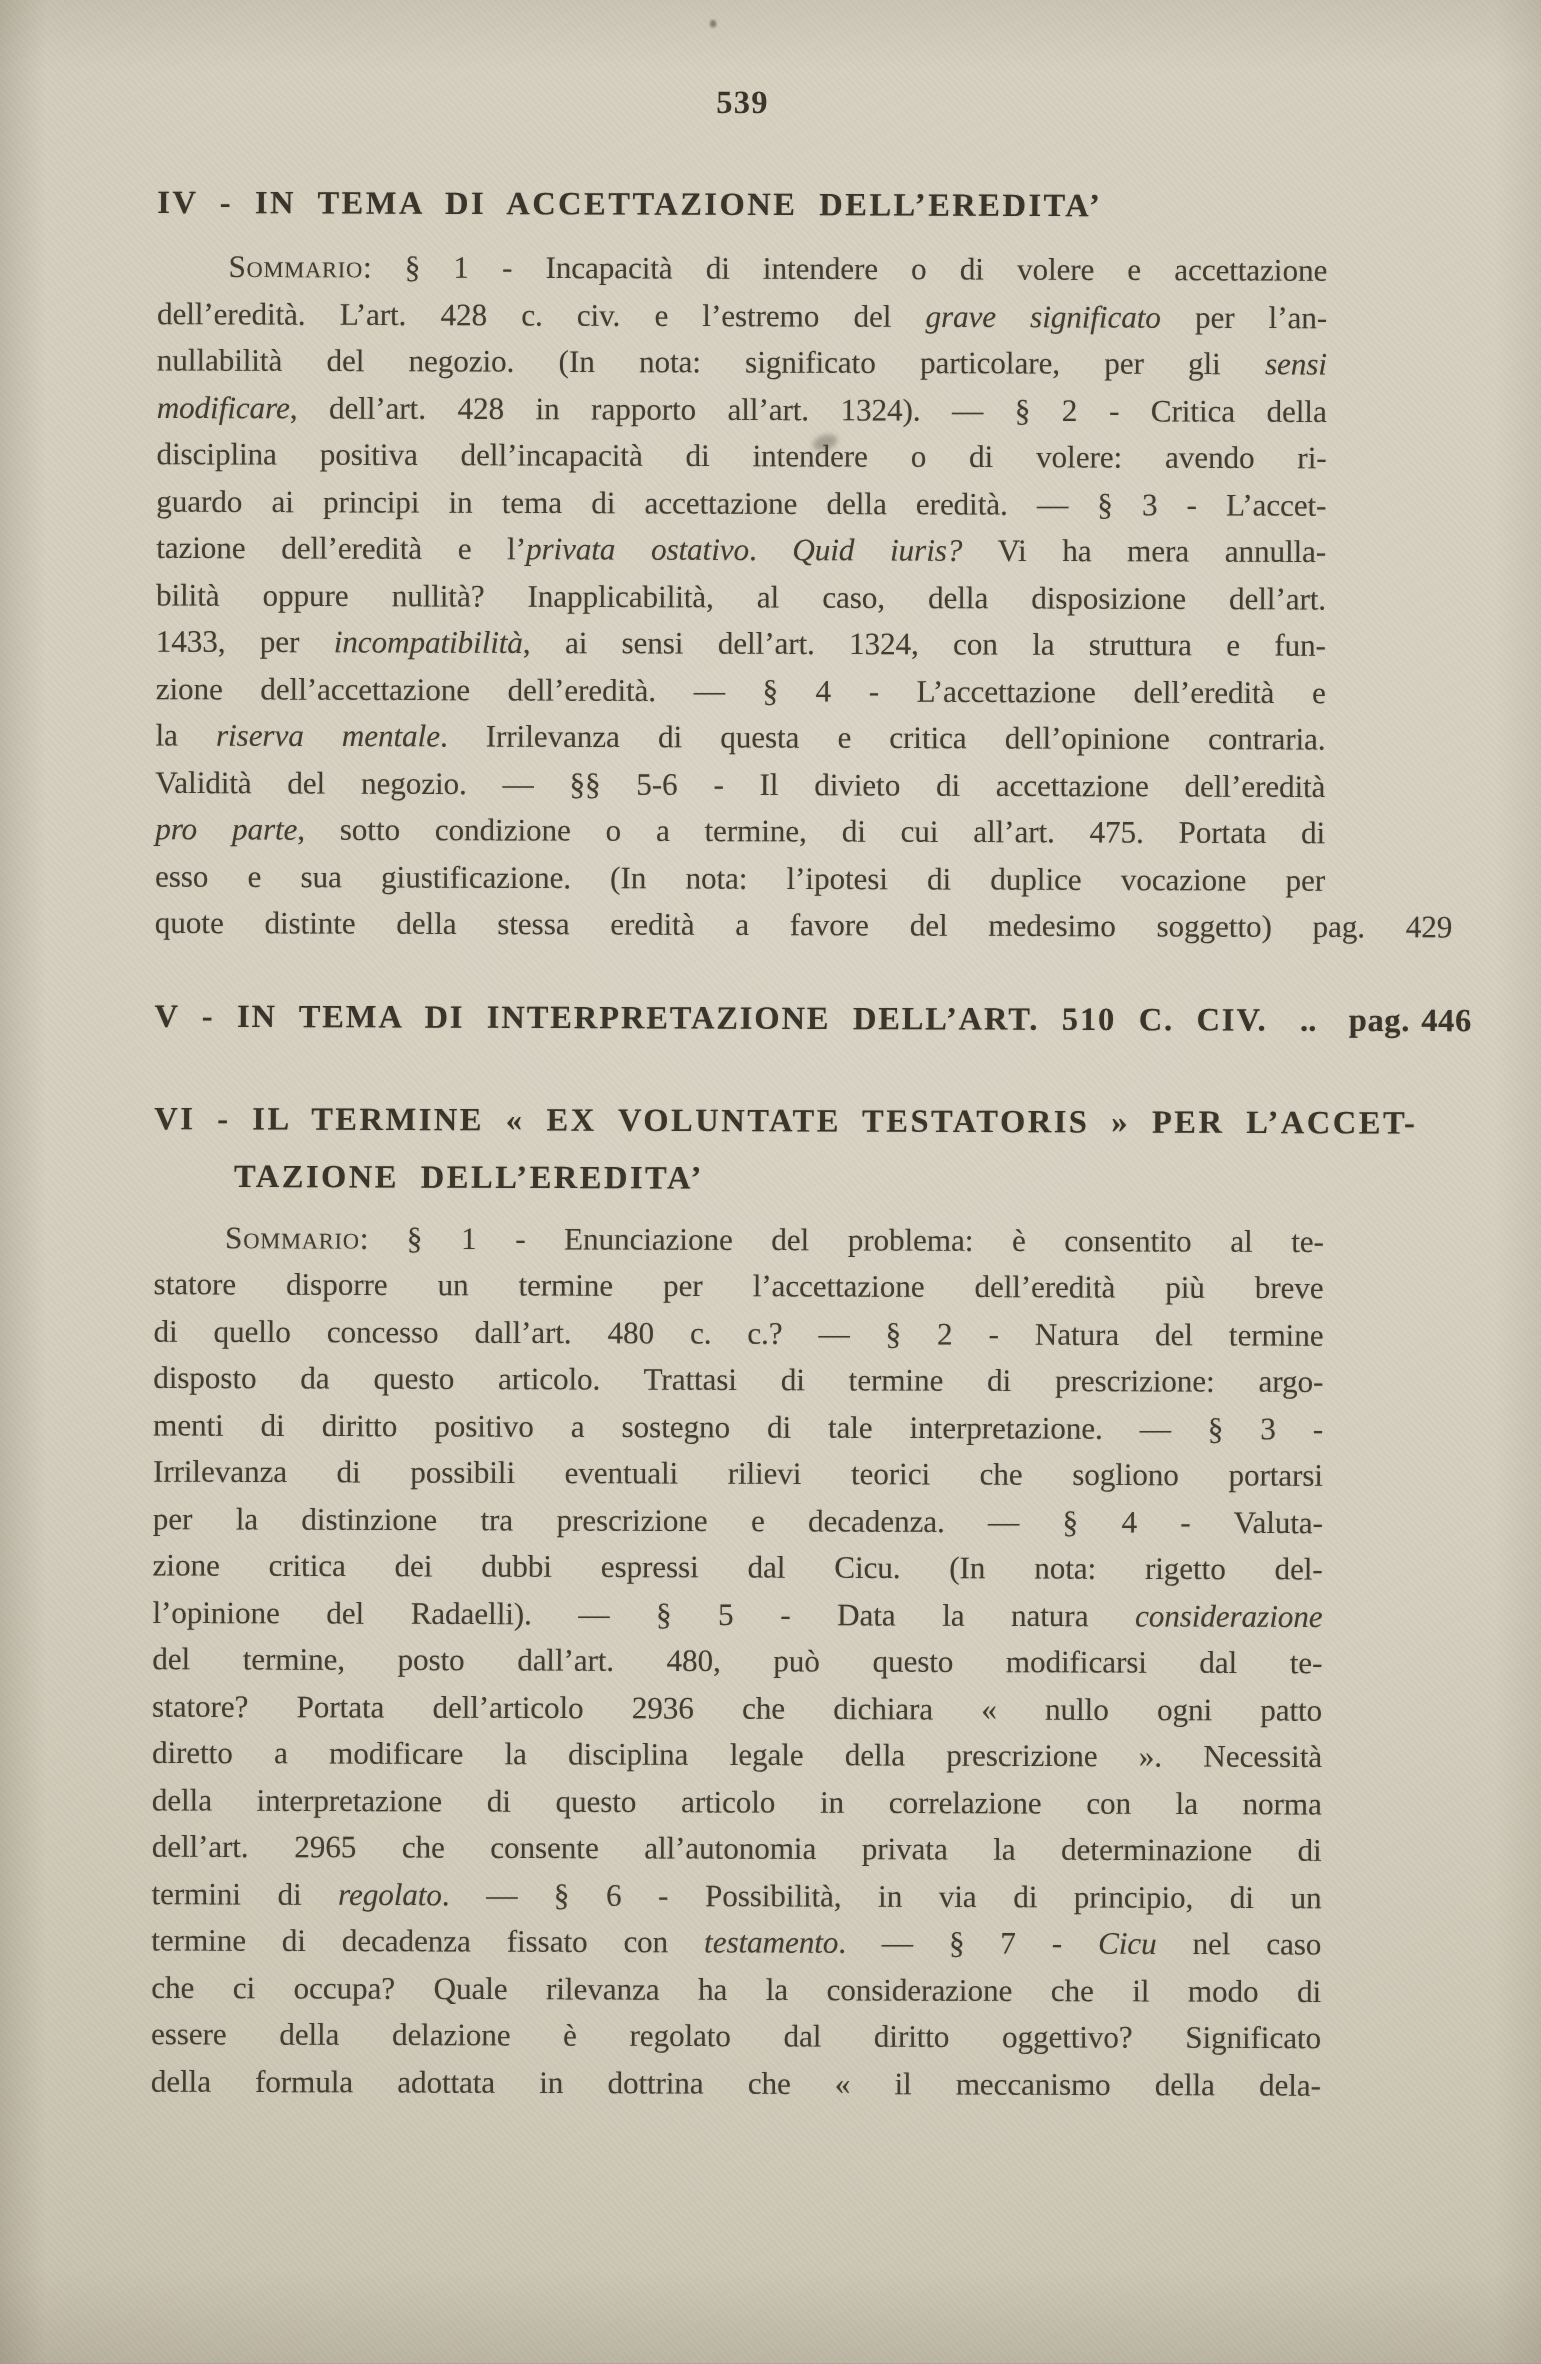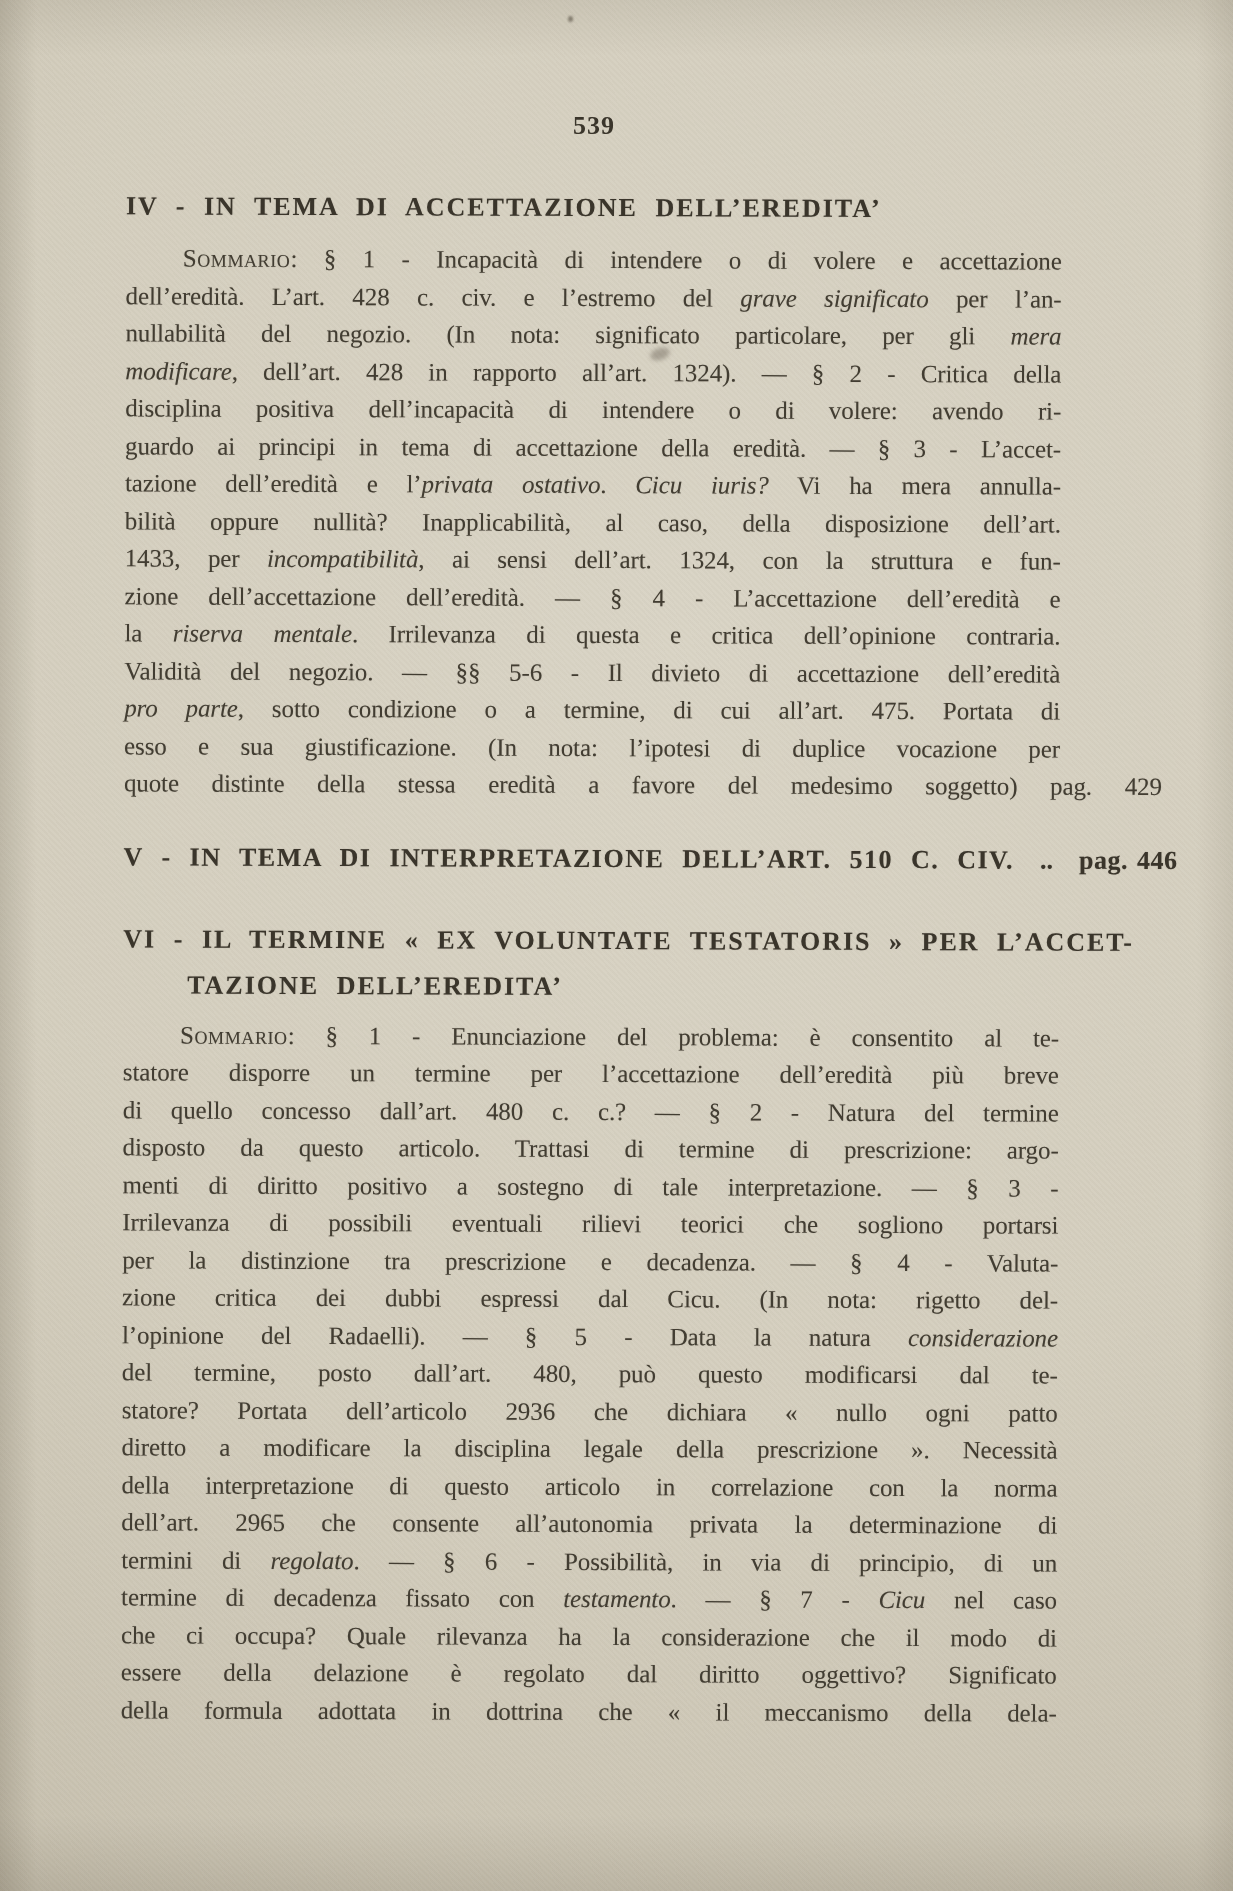--- a/index.html
+++ b/index.html
@@ -15,21 +15,21 @@
       radial-gradient(ellipse 130% 95% at 55% 34%, rgba(255,255,250,0.16) 0%, rgba(255,255,250,0.05) 45%, rgba(110,100,80,0.10) 78%, rgba(92,84,66,0.24) 100%),
       linear-gradient(90deg, rgba(92,84,66,0.20) 0%, rgba(92,84,66,0) 3%),
       linear-gradient(270deg, rgba(92,84,66,0.12) 0%, rgba(92,84,66,0) 3%),
       linear-gradient(0deg, rgba(92,84,66,0.14) 0%, rgba(92,84,66,0) 4%),
       linear-gradient(180deg, rgba(92,84,66,0.10) 0%, rgba(92,84,66,0) 3%),
       repeating-linear-gradient(47deg, rgba(255,255,255,0.022) 0 2px, rgba(70,62,48,0.022) 2px 4px),
       #d2ccbb;
   }
   .page-number {
     margin-left:126px; width:936px;
-    padding-top:111px;
+    padding-top:67px;
     text-align:center;
     font-weight:bold; font-size:26px; line-height:30px;
     letter-spacing:1px;
     color:#3a352b;
   }
   #sections {
     margin-left:126px; width:936px;
     transform:rotate(0.2deg);
     transform-origin:top center;
   }
@@ -96,25 +96,25 @@
   <div class="speck"></div>
   <div class="smudge"></div>
   <div class="page-number">539</div>
   <div id="sections">
       <div class="heading">
         <div class="hline">IV - IN TEMA DI ACCETTAZIONE DELL’EREDITA’</div>
       </div>
       <div class="sommario">
         <div class="line first"><span class="sc">Sommario</span>: § 1 - Incapacità di intendere o di volere e accettazione</div>
         <div class="line">dell’eredità. L’art. 428 c. civ. e l’estremo del <i>grave significato</i> per l’an-</div>
-        <div class="line">nullabilità del negozio. (In nota: significato particolare, per gli <i>mera</i></div>
+        <div class="line">nullabilità del negozio. (In nota: significato particolare, per gli <i>sensi</i></div>
         <div class="line"><i>modificare</i>, dell’art. 428 in rapporto all’art. 1324). — § 2 - Critica della</div>
         <div class="line">disciplina positiva dell’incapacità di intendere o di volere: avendo ri-</div>
         <div class="line">guardo ai principi in tema di accettazione della eredità. — § 3 - L’accet-</div>
-        <div class="line">tazione dell’eredità e l’<i>privata ostativo</i>. <i>Cicu iuris?</i> Vi ha mera annulla-</div>
+        <div class="line">tazione dell’eredità e l’<i>privata ostativo</i>. <i>Quid iuris?</i> Vi ha mera annulla-</div>
         <div class="line">bilità oppure nullità? Inapplicabilità, al caso, della disposizione dell’art.</div>
         <div class="line">1433, per <i>incompatibilità</i>, ai sensi dell’art. 1324, con la struttura e fun-</div>
         <div class="line">zione dell’accettazione dell’eredità. — § 4 - L’accettazione dell’eredità e</div>
         <div class="line">la <i>riserva mentale</i>. Irrilevanza di questa e critica dell’opinione contraria.</div>
         <div class="line">Validità del negozio. — §§ 5-6 - Il divieto di accettazione dell’eredità</div>
         <div class="line"><i>pro parte</i>, sotto condizione o a termine, di cui all’art. 475. Portata di</div>
         <div class="line">esso e sua giustificazione. (In nota: l’ipotesi di duplice vocazione per</div>
         <div class="line wide">quote distinte della stessa eredità a favore del medesimo soggetto) pag. 429</div>
       </div>
       <div class="toc-row">

